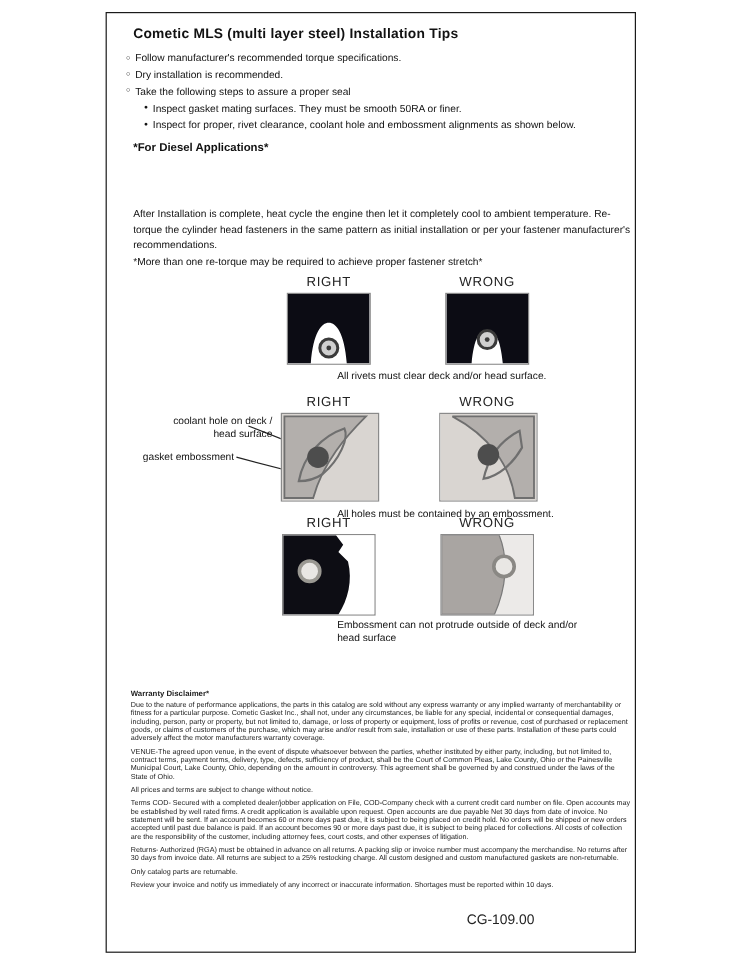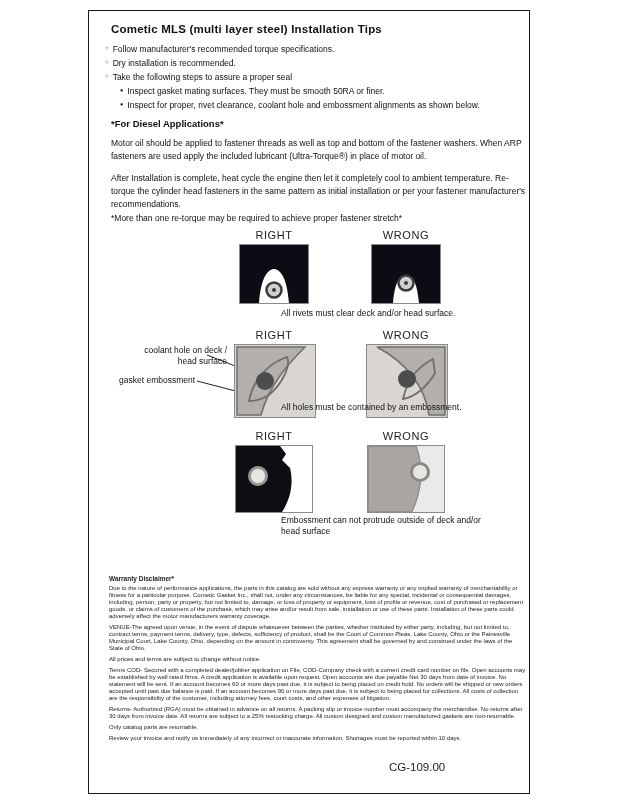--- a/index.html
+++ b/index.html
@@ -16,21 +16,21 @@
   .b-s{display:inline-block;font-size:5.5px;vertical-align:1.5px;margin-right:4px;}
   .diesel-heading{position:absolute;left:22px;top:107px;font-size:9.5px;font-weight:bold;}
   .para{position:absolute;left:22px;width:420px;font-size:8.5px;line-height:13px;}
   .p1{top:126px;} .p2{top:161px;} .note{top:201px;}
   .diag-row{position:absolute;left:145px;display:flex;gap:52px;}
   .r1{top:218px;} .r2{top:318px;} .r3{top:419px;}
   .dcol{width:80px;text-align:center;}
   .dhead{font-size:11px;letter-spacing:0.6px;margin-bottom:3px;color:#222;}
   .dimg{display:block;border:1px solid #8a8a8a;margin:0 auto;background:#fff;}
   .dcaption{position:absolute;left:148px;font-size:8.5px;line-height:11px;margin-left:44px;}
-  .c1{top:297px;} .c2{top:391px;} .c3{top:504px;width:200px;}
+  .c1{top:297px;} .c2{top:412px;} .c3{top:504px;width:200px;}
   .callout{position:absolute;font-size:8.5px;line-height:10.5px;}
   .coolant-label{left:52px;top:334px;width:86px;text-align:right;}
   .embossment-label{left:30px;top:364px;width:100px;}
   .callout-lines{position:absolute;left:28px;top:332px;}
   .warranty{position:absolute;left:20px;top:564px;width:418px;font-size:6px;line-height:7px;color:#222;}
   .warranty .whead{font-weight:bold;font-size:6.5px;margin-bottom:3px;}
   .warranty p{margin:0 0 4px 0;}
   .footer{position:absolute;left:300px;top:750px;font-size:11.5px;color:#222;}
 </style>
 </head>
@@ -43,21 +43,20 @@
 
     <div class="bullets">
       <div class="b-item"><span class="b-h">○</span><span>Follow manufacturer's recommended torque specifications.</span></div>
       <div class="b-item"><span class="b-h">○</span><span>Dry installation is recommended.</span></div>
       <div class="b-item"><span class="b-h">○</span><span>Take the following steps to assure a proper seal</span></div>
       <div class="b-item sub"><span class="b-s">●</span><span>Inspect gasket mating surfaces.  They must be smooth 50RA or finer.</span></div>
       <div class="b-item sub"><span class="b-s">●</span><span>Inspect for proper, rivet clearance, coolant hole and embossment alignments as shown below.</span></div>
     </div>
 
     <div class="diesel-heading">*For Diesel Applications*</div>
-    <div class="para p1">Motor oil should be applied to fastener threads as well as top and bottom of the fastener washers. When ARP fasteners are used apply the included lubricant (Ultra-Torque®) in place of motor oil.</div>
     <div class="para p2">After Installation is complete, heat cycle the engine then let it completely cool to ambient temperature. Re-torque the cylinder head fasteners in the same pattern as initial installation or per your fastener manufacturer's recommendations.</div>
     <div class="para note">*More than one re-torque may be required to achieve proper fastener stretch*</div>
 
     <div class="diag-row r1">
       <div class="dcol">
         <div class="dhead">RIGHT</div>
         <svg class="dimg" width="68" height="58" viewBox="0 0 68 58">
           <rect width="68" height="58" fill="#ffffff"></rect>
           <path d="M0,0 H68 V58 H49 C47,32 40,24 34,24 C28,24 21,32 19,58 H0 Z" fill="#0c0c14"></path>
           <circle cx="34" cy="45" r="7.5" fill="#cfcfcf" stroke="#3a3a3a" stroke-width="2.5"></circle>

